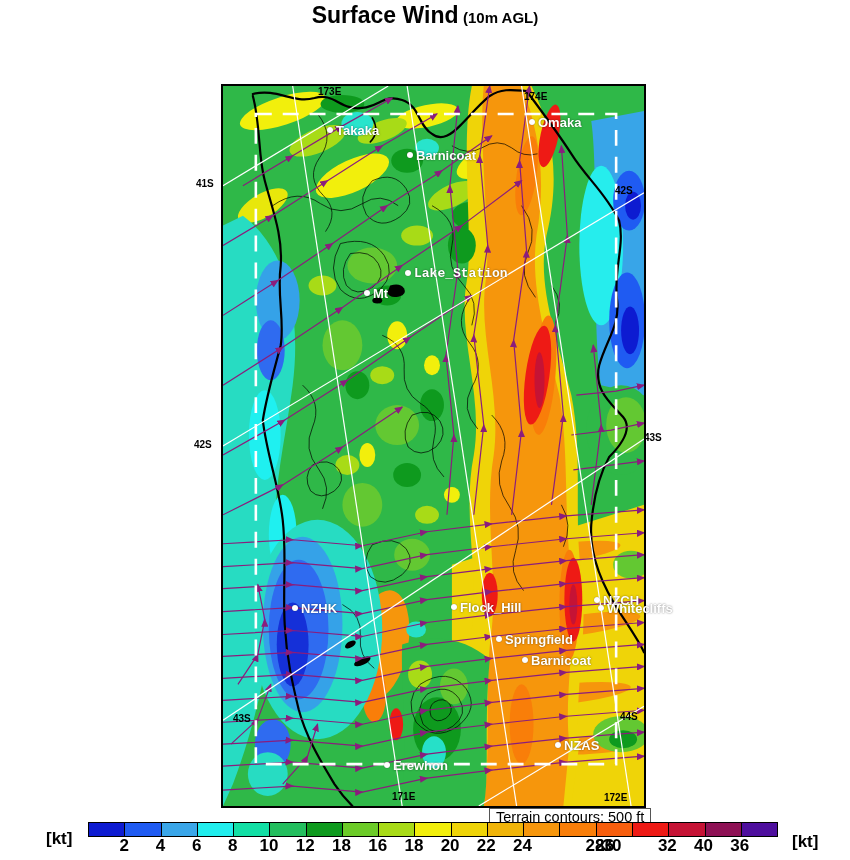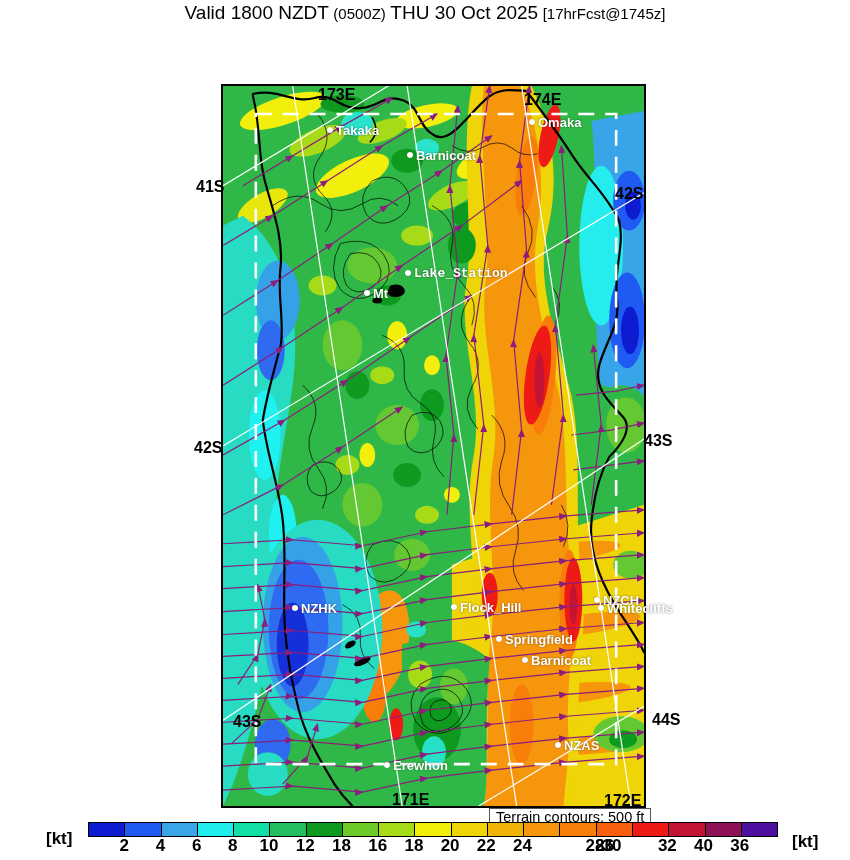--- a/index.html
+++ b/index.html
@@ -11,38 +11,36 @@
   .t2{font-size:19px;font-weight:400;}
   .t2s{font-size:15px;font-weight:400;}
   .t3{font-size:13.5px;font-weight:400;margin-top:1px;}
   #mapframe{position:absolute;left:221px;top:84px;width:425px;height:724px;
             border:2px solid #000;box-sizing:border-box;background:#2fb848;}
   #mapframe svg{display:block;}
   .site{position:absolute;font-size:13px;font-weight:bold;color:#fff;
         white-space:nowrap;text-shadow:0 0 2px rgba(0,0,0,.55);transform:translateY(-50%);}
   .sitedot{position:absolute;width:6px;height:6px;border-radius:50%;background:#fff;
            transform:translate(-50%,-50%);box-shadow:0 0 1px rgba(0,0,0,.6);}
-  .geo{position:absolute;font-size:16px;font-weight:bold;color:#000;white-space:nowrap;}
+  .geo{position:absolute;font-size:10px;font-weight:bold;color:#000;white-space:nowrap;}
   #terrnote{position:absolute;left:489px;top:808px;border:1px solid #555;background:#fff;
             font-size:14.5px;padding:0 6px 1px 6px;}
   #cbar{position:absolute;left:88px;top:822px;width:688px;height:13px;
         border:1px solid #000;display:flex;box-sizing:content-box;}
   #cbar .cell{flex:1 1 0;border-right:1px solid #000;}
   #cbar .cell:last-child{border-right:none;}
   .cbtick{position:absolute;top:836px;font-size:17px;font-weight:bold;transform:translateX(-50%);}
   .ktlab{position:absolute;font-size:17px;font-weight:bold;}
 </style>
 </head>
 <body>
 
 <div class="hdr">
-  <div><span class="t2">Valid 1800 NZDT</span>
-    <span class="t2s">(0500Z)</span>
-    <span class="t2">THU 30 Oct 2025</span>
-    <span class="t2s">[17hrFcst@1745z]</span></div>
+  <div><span class="t1">Surface Wind</span>
+    <span class="t1s">(10m AGL)</span></div>
 </div>
 
 <div id="mapframe">
 <svg width="421" height="720" viewBox="0 0 423 722" preserveAspectRatio="none">
   <defs>
     <marker id="arw" markerWidth="7" markerHeight="6" refX="6" refY="3" orient="auto">
       <path d="M0,0L7,3L0,6z" fill="#8a1d7d"></path>
     </marker>
   </defs>
 
@@ -248,21 +246,21 @@
     <div class="site" style="left: 564px; top: 745px;">NZAS</div>
     <div class="sitedot" style="left: 387px; top: 765px;"></div>
     <div class="site" style="left: 393px; top: 765px;">Erewhon</div>
     <div class="geo" style="left: 196px; top: 178px; text-align: right;">41S</div>
     <div class="geo" style="left: 194px; top: 439px;">42S</div>
     <div class="geo" style="left: 233px; top: 713px;">43S</div>
     <div class="geo" style="left: 318px; top: 86px;">173E</div>
     <div class="geo" style="left: 524px; top: 91px;">174E</div>
     <div class="geo" style="left: 615px; top: 185px;">42S</div>
     <div class="geo" style="left: 644px; top: 432px;">43S</div>
-    <div class="geo" style="left: 620px; top: 711px; margin-left: 32px;">44S</div>
+    <div class="geo" style="left: 620px; top: 711px;">44S</div>
     <div class="geo" style="left: 392px; top: 791px;">171E</div>
     <div class="geo" style="left: 604px; top: 792px;">172E</div>
   </div>
 
 <div id="terrnote">Terrain contours: 500 ft</div>
 
 <span class="ktlab" style="left:46px;top:829px;">[kt]</span>
 <div id="cbar">
     <div class="cell" style="background: rgb(13, 27, 209);"></div>
     <div class="cell" style="background: rgb(31, 91, 242);"></div>

